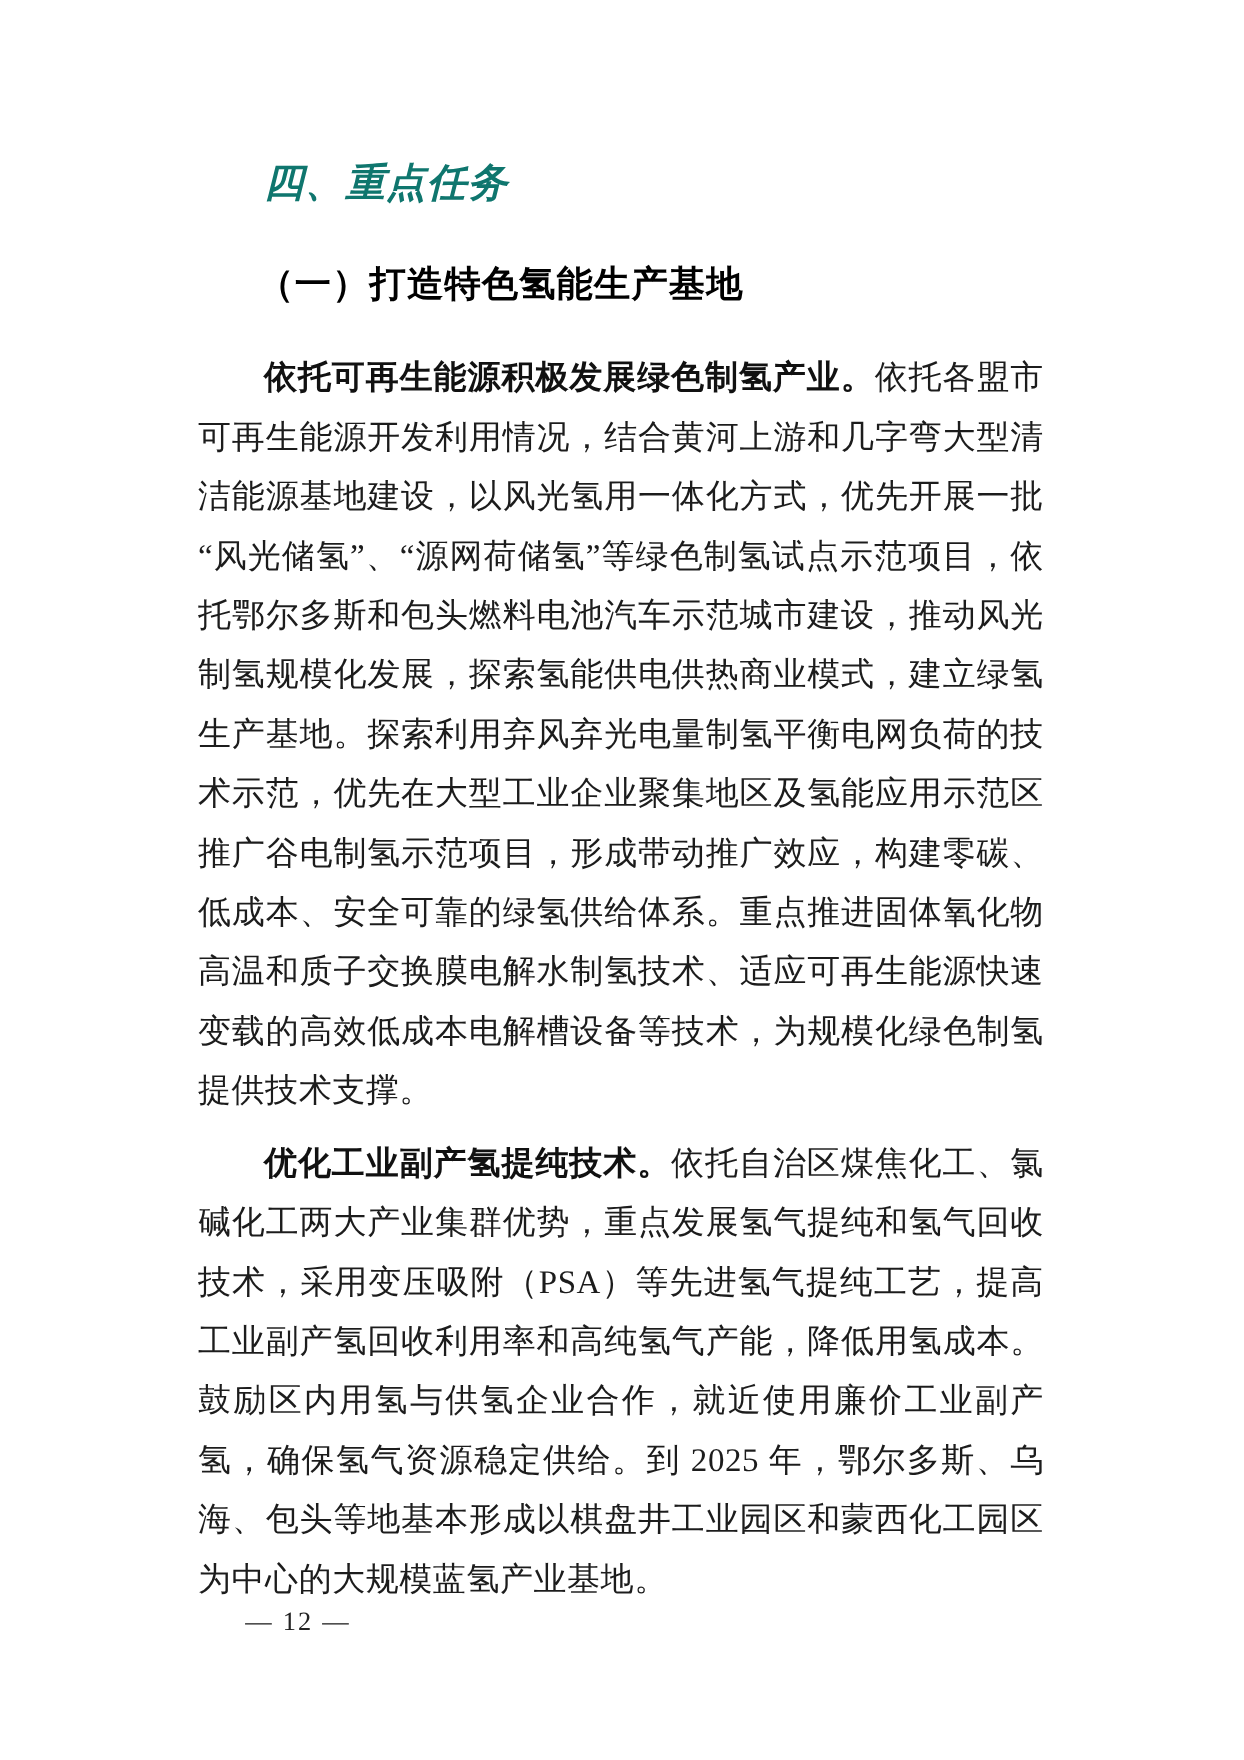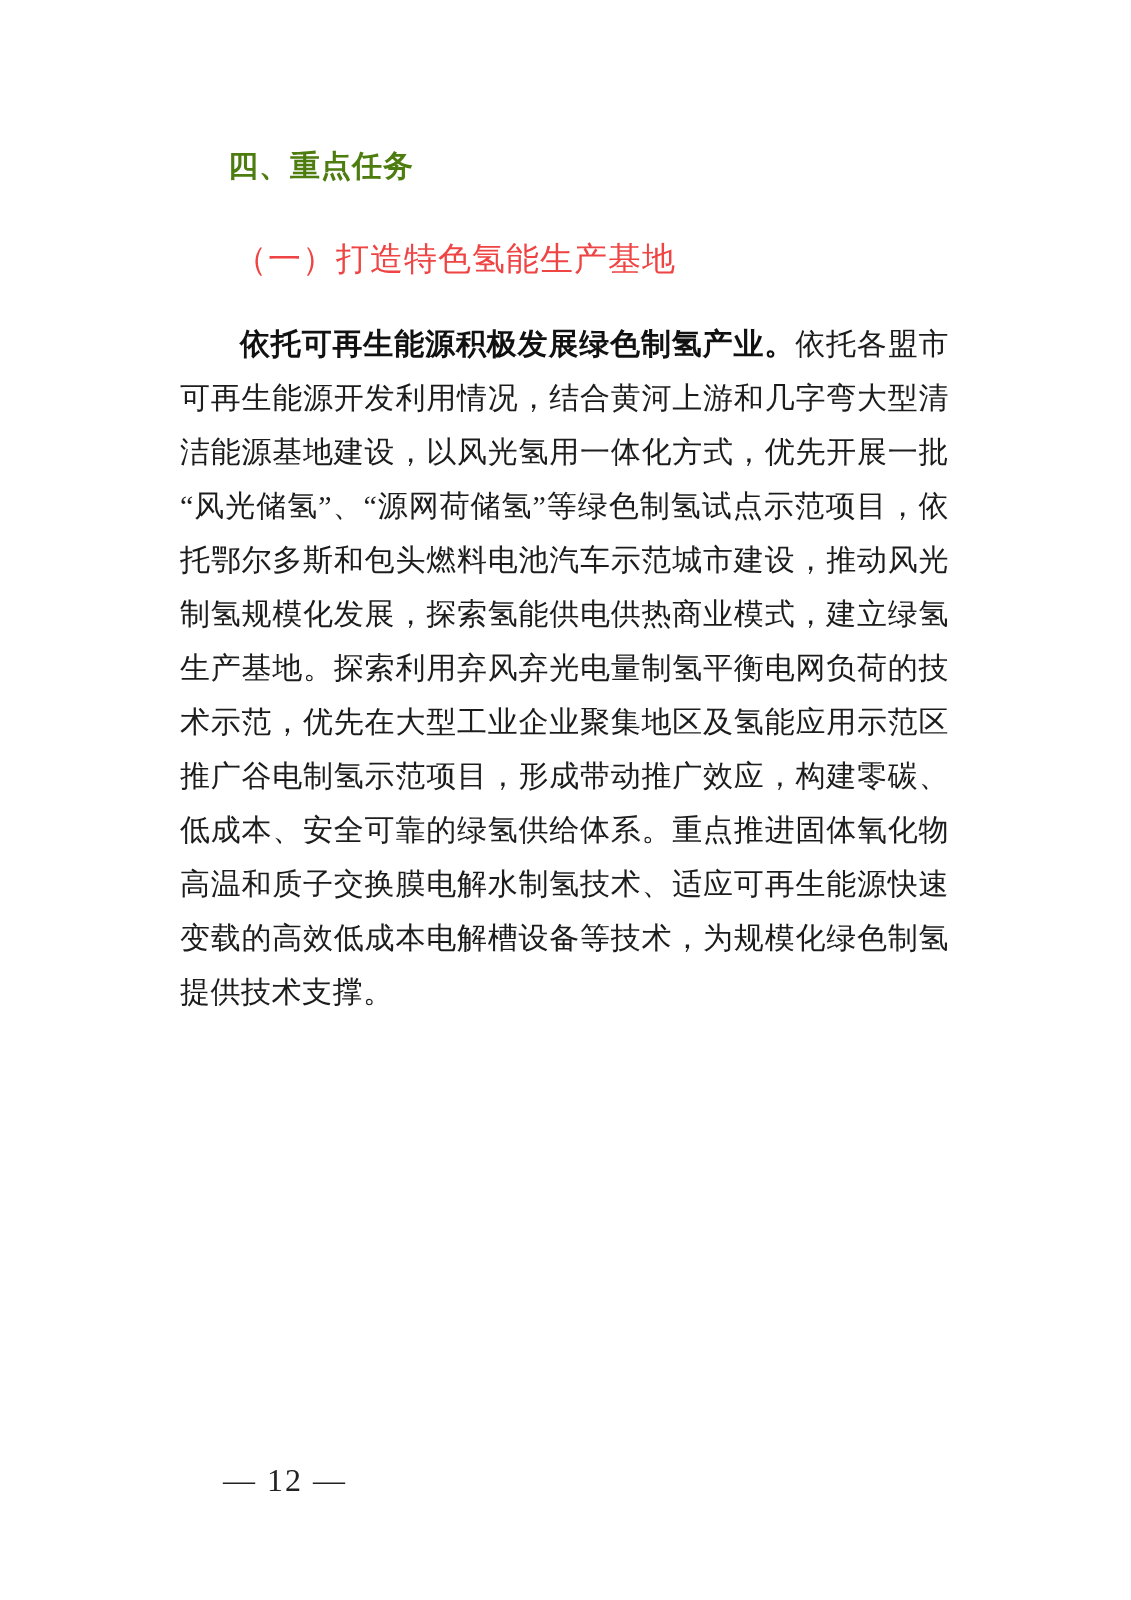--- a/index.html
+++ b/index.html
@@ -18,35 +18,36 @@
   .page {
     position: absolute;
     left: 168px;
     top: 145px;
     width: 793px;
   }
   .section-heading {
     margin: 0;
     font-family: "Liberation Sans", sans-serif;
     font-weight: 700;
-    font-size: 30px;
+    font-size: 36px;
     line-height: 42px;
     text-indent: 2em;
     letter-spacing: 1px;
-    color: #4d7c0f;
+    color: #0f766e;
+    font-style: italic;
   }
   .subsection-heading {
     margin: 50px 0 0 0;
     font-family: "Liberation Serif", serif;
-    font-weight: 400;
+    font-weight: 700;
     font-size: 33px;
     line-height: 44px;
     text-indent: 2em;
     letter-spacing: 1px;
-    color: #ef4444;
+    color: #000000;
   }
   .para {
     margin: 12px;
     font-size: 30px;
     line-height: 54px;
     letter-spacing: 0.5px;
     text-align: justify;
     text-justify: inter-ideograph;
     text-indent: 2em;
     color: #1c1c1c;
@@ -57,32 +58,33 @@
   .para .lead {
     font-family: "Liberation Sans", sans-serif;
     font-weight: 700;
     color: #111111;
   }
   .page-number {
     position: absolute;
     left: 223px;
     top: 1462px;
     font-family: "Liberation Serif", serif;
-    font-size: 32px;
+    font-size: 24px;
     letter-spacing: 2px;
     color: #222222;
   }
 </style>
 </head>
 <body>
 
 <div class="page">
 
   <h1 class="section-heading">四、重点任务</h1>
 
   <h2 class="subsection-heading">（一）打造特色氢能生产基地</h2>
 
   <p class="para first"><strong class="lead">依托可再生能源积极发展绿色制氢产业。</strong><span>依托各盟市可再生能源开发利用情况，结合黄河上游和几字弯大型清洁能源基地建设，以风光氢用一体化方式，优先开展一批“风光储氢”、“源网荷储氢”等绿色制氢试点示范项目，依托鄂尔多斯和包头燃料电池汽车示范城市建设，推动风光制氢规模化发展，探索氢能供电供热商业模式，建立绿氢生产基地。探索利用弃风弃光电量制氢平衡电网负荷的技术示范，优先在大型工业企业聚集地区及氢能应用示范区推广谷电制氢示范项目，形成带动推广效应，构建零碳、低成本、安全可靠的绿氢供给体系。重点推进固体氧化物高温和质子交换膜电解水制氢技术、适应可再生能源快速变载的高效低成本电解槽设备等技术，为规模化绿色制氢提供技术支撑。</span></p>
 
+  <p class="para"><strong class="lead">优化工业副产氢提纯技术。</strong><span>依托自治区煤焦化工、氯碱化工两大产业集群优势，重点发展氢气提纯和氢气回收技术，采用变压吸附（PSA）等先进氢气提纯工艺，提高工业副产氢回收利用率和高纯氢气产能，降低用氢成本。鼓励区内用氢与供氢企业合作，就近使用廉价工业副产氢，确保氢气资源稳定供给。到 2025 年，鄂尔多斯、乌海、包头等地基本形成以棋盘井工业园区和蒙西化工园区为中心的大规模蓝氢产业基地。</span></p>
 
 </div>
 
 <div class="page-number">— 12 —</div>
 
 </body></html>

